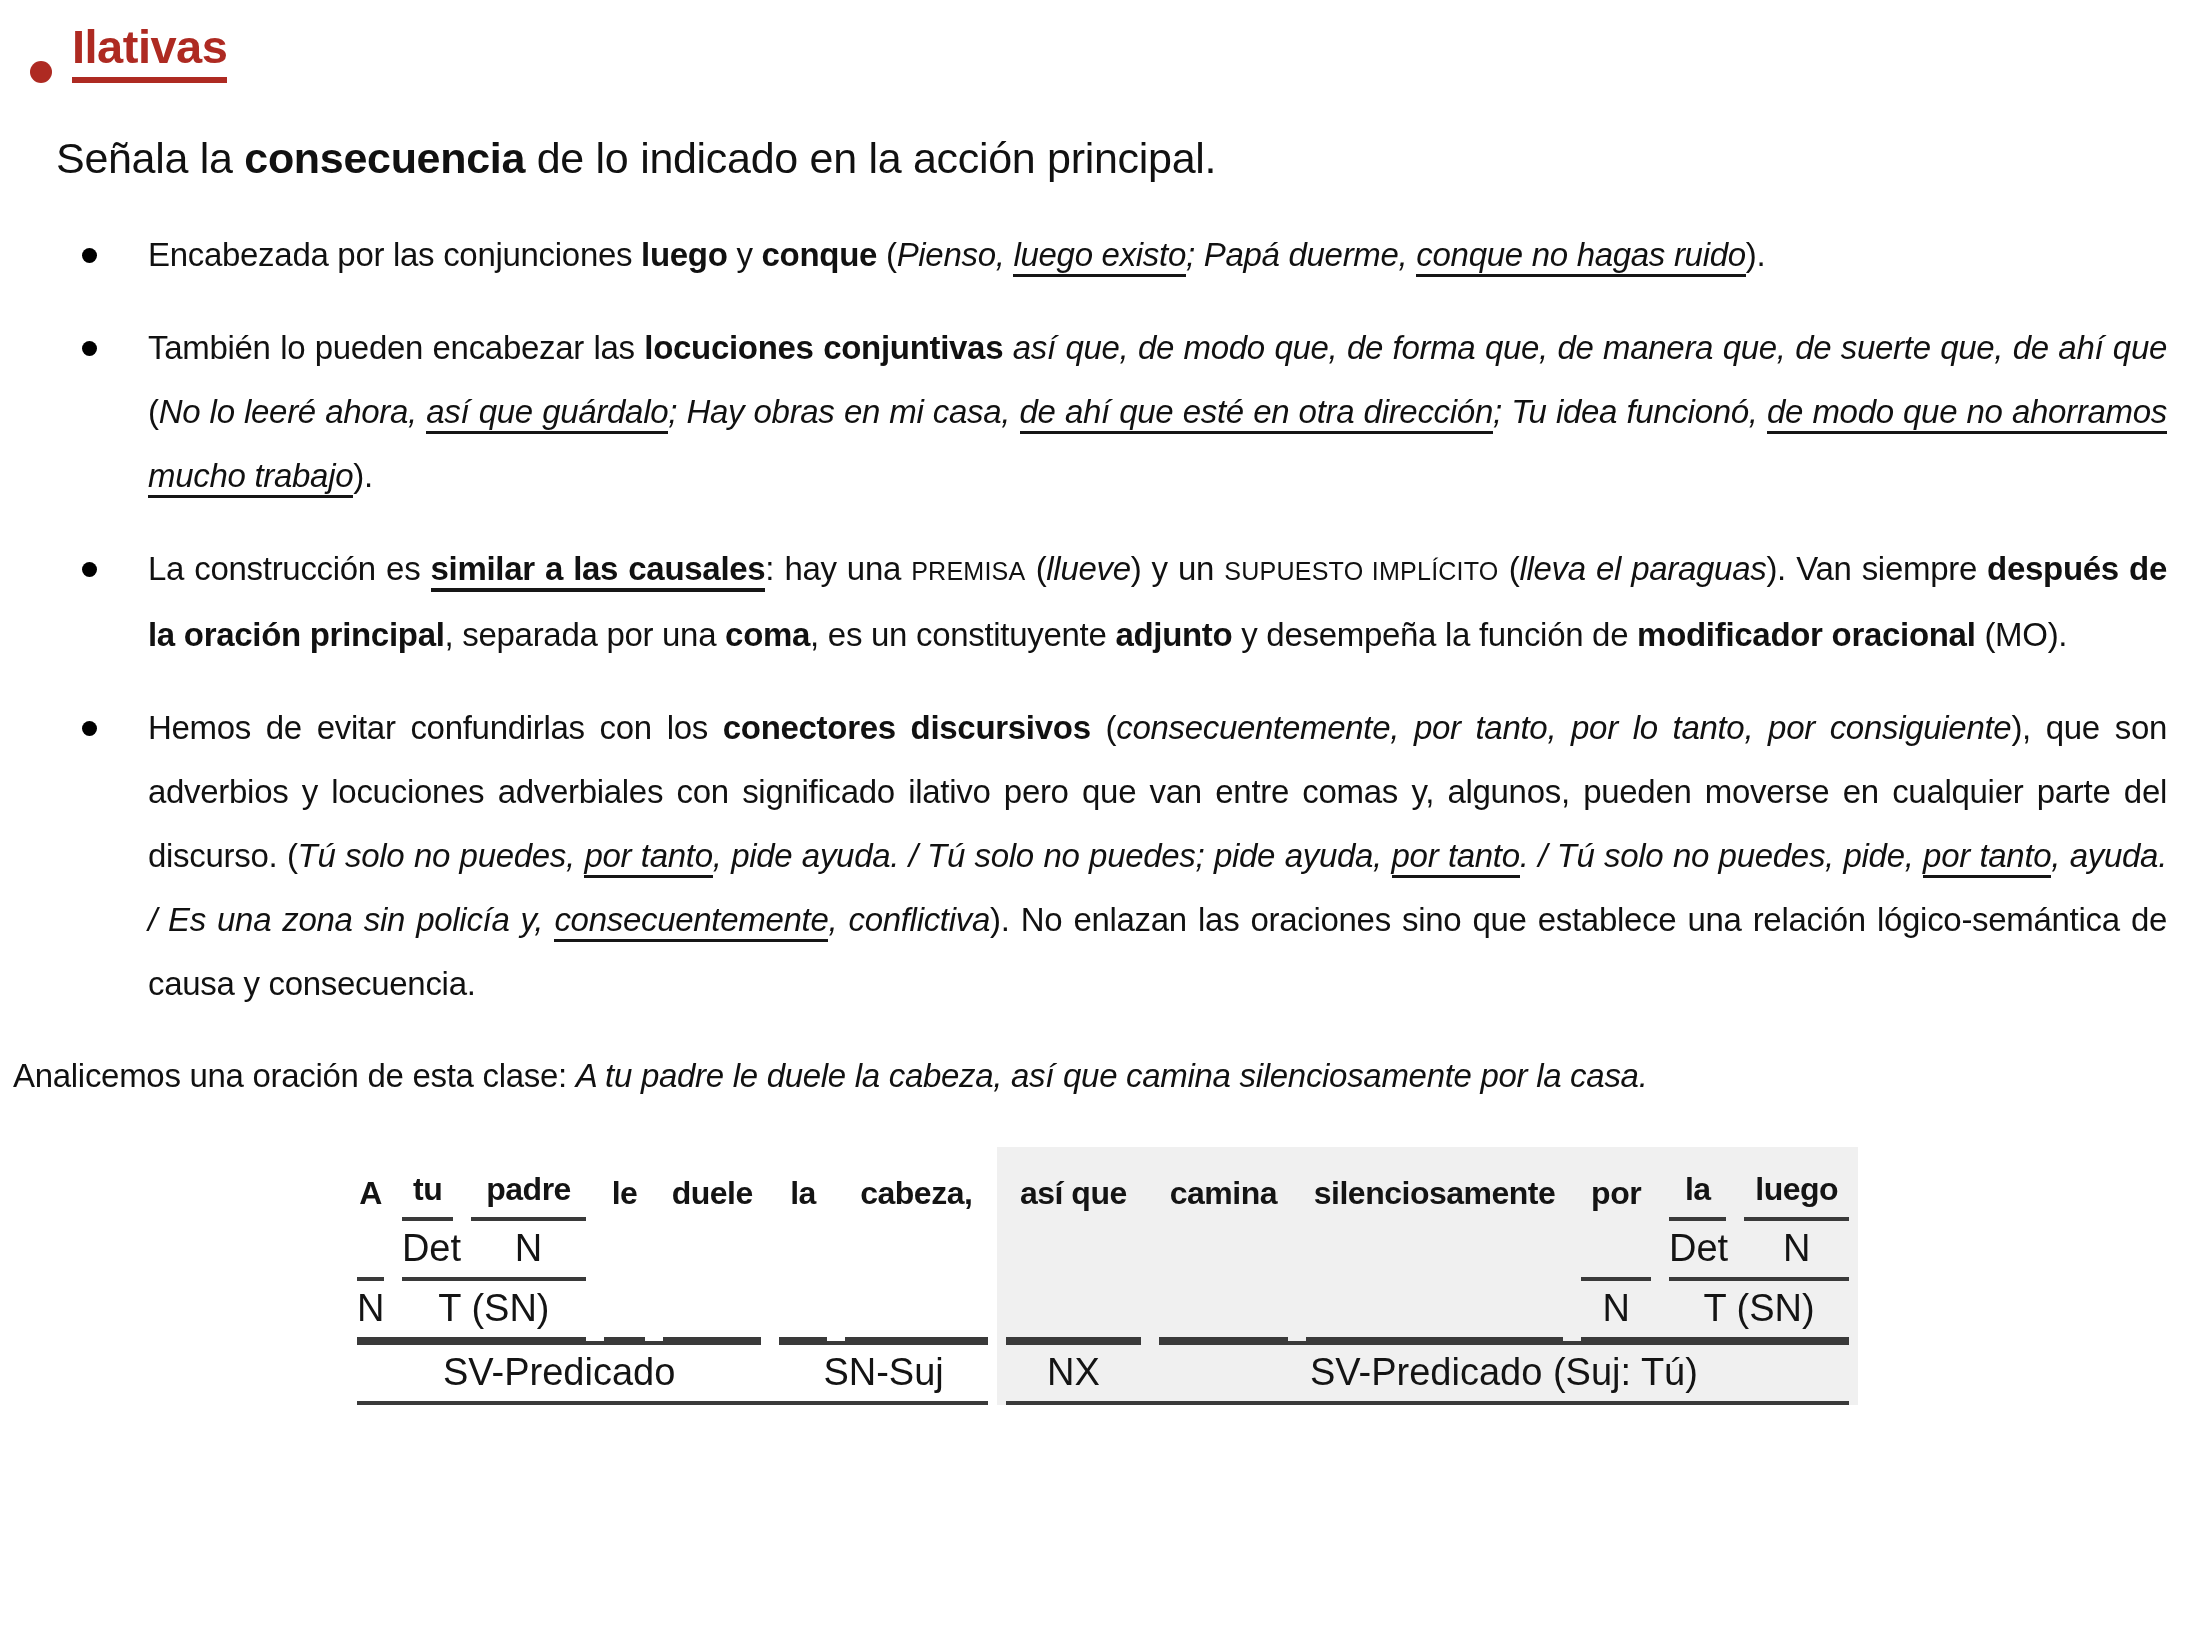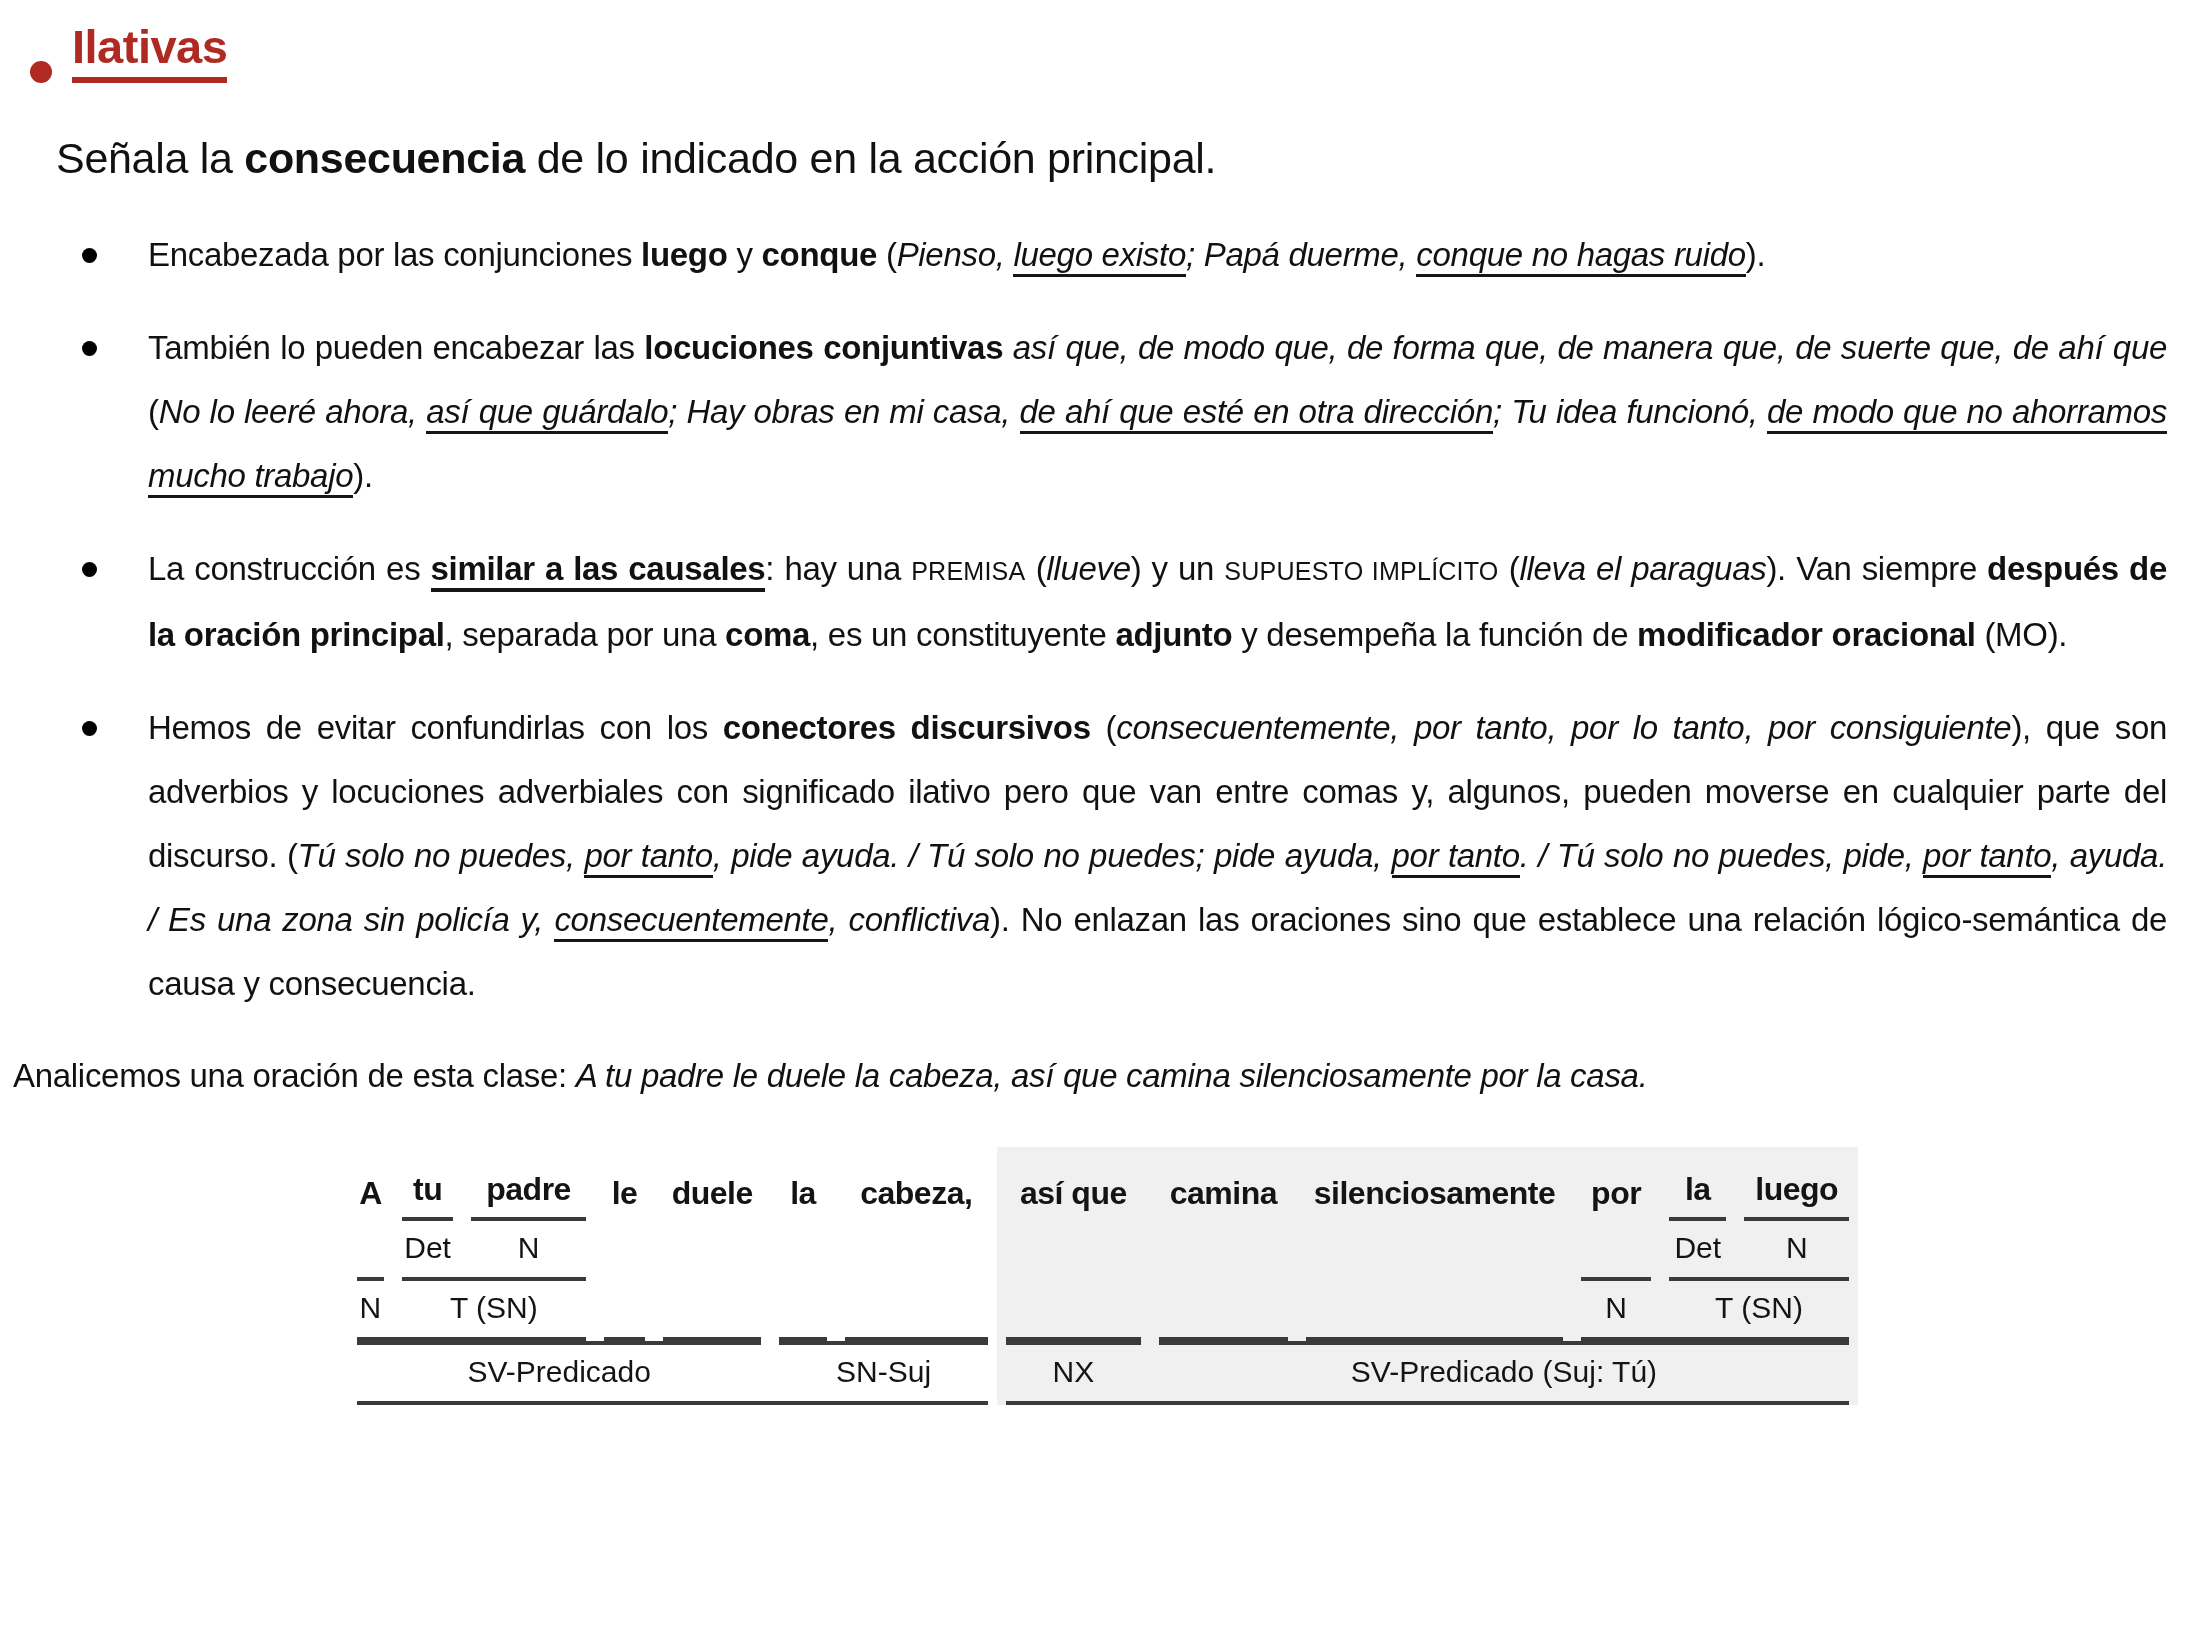--- a/index.html
+++ b/index.html
@@ -63,21 +63,21 @@
   table.syntax {
     border-collapse: collapse;
     table-layout: fixed;
     margin: 40px 0 0 318px;
     width: 1510px;
   }
   table.syntax td { padding: 0; vertical-align: middle; }
   .g { background: #f0f0f0; }
   .seg {
     text-align: center; margin: 0 9px;
-    font-size: 30px; color: #141414;
+    font-size: 38px; color: #141414;
     white-space: nowrap; overflow: visible;
     padding: 4px 0 6px;
   }
   tr.words td { vertical-align: bottom; padding-top: 14px; height: 74px; }
   tr.words .seg { font-weight: 700; font-size: 32px; letter-spacing: -0.5px; padding-bottom: 9px; }
   .u { border-bottom: 4px solid #3a3a3a; }
   tr.labels td { height: 56px; }
   tr.lr td { height: 4px; }
   .ln { height: 4px; background: #3a3a3a; margin: 0 9px; }
   tr.last td { height: 66px; padding-bottom: 12px; }

